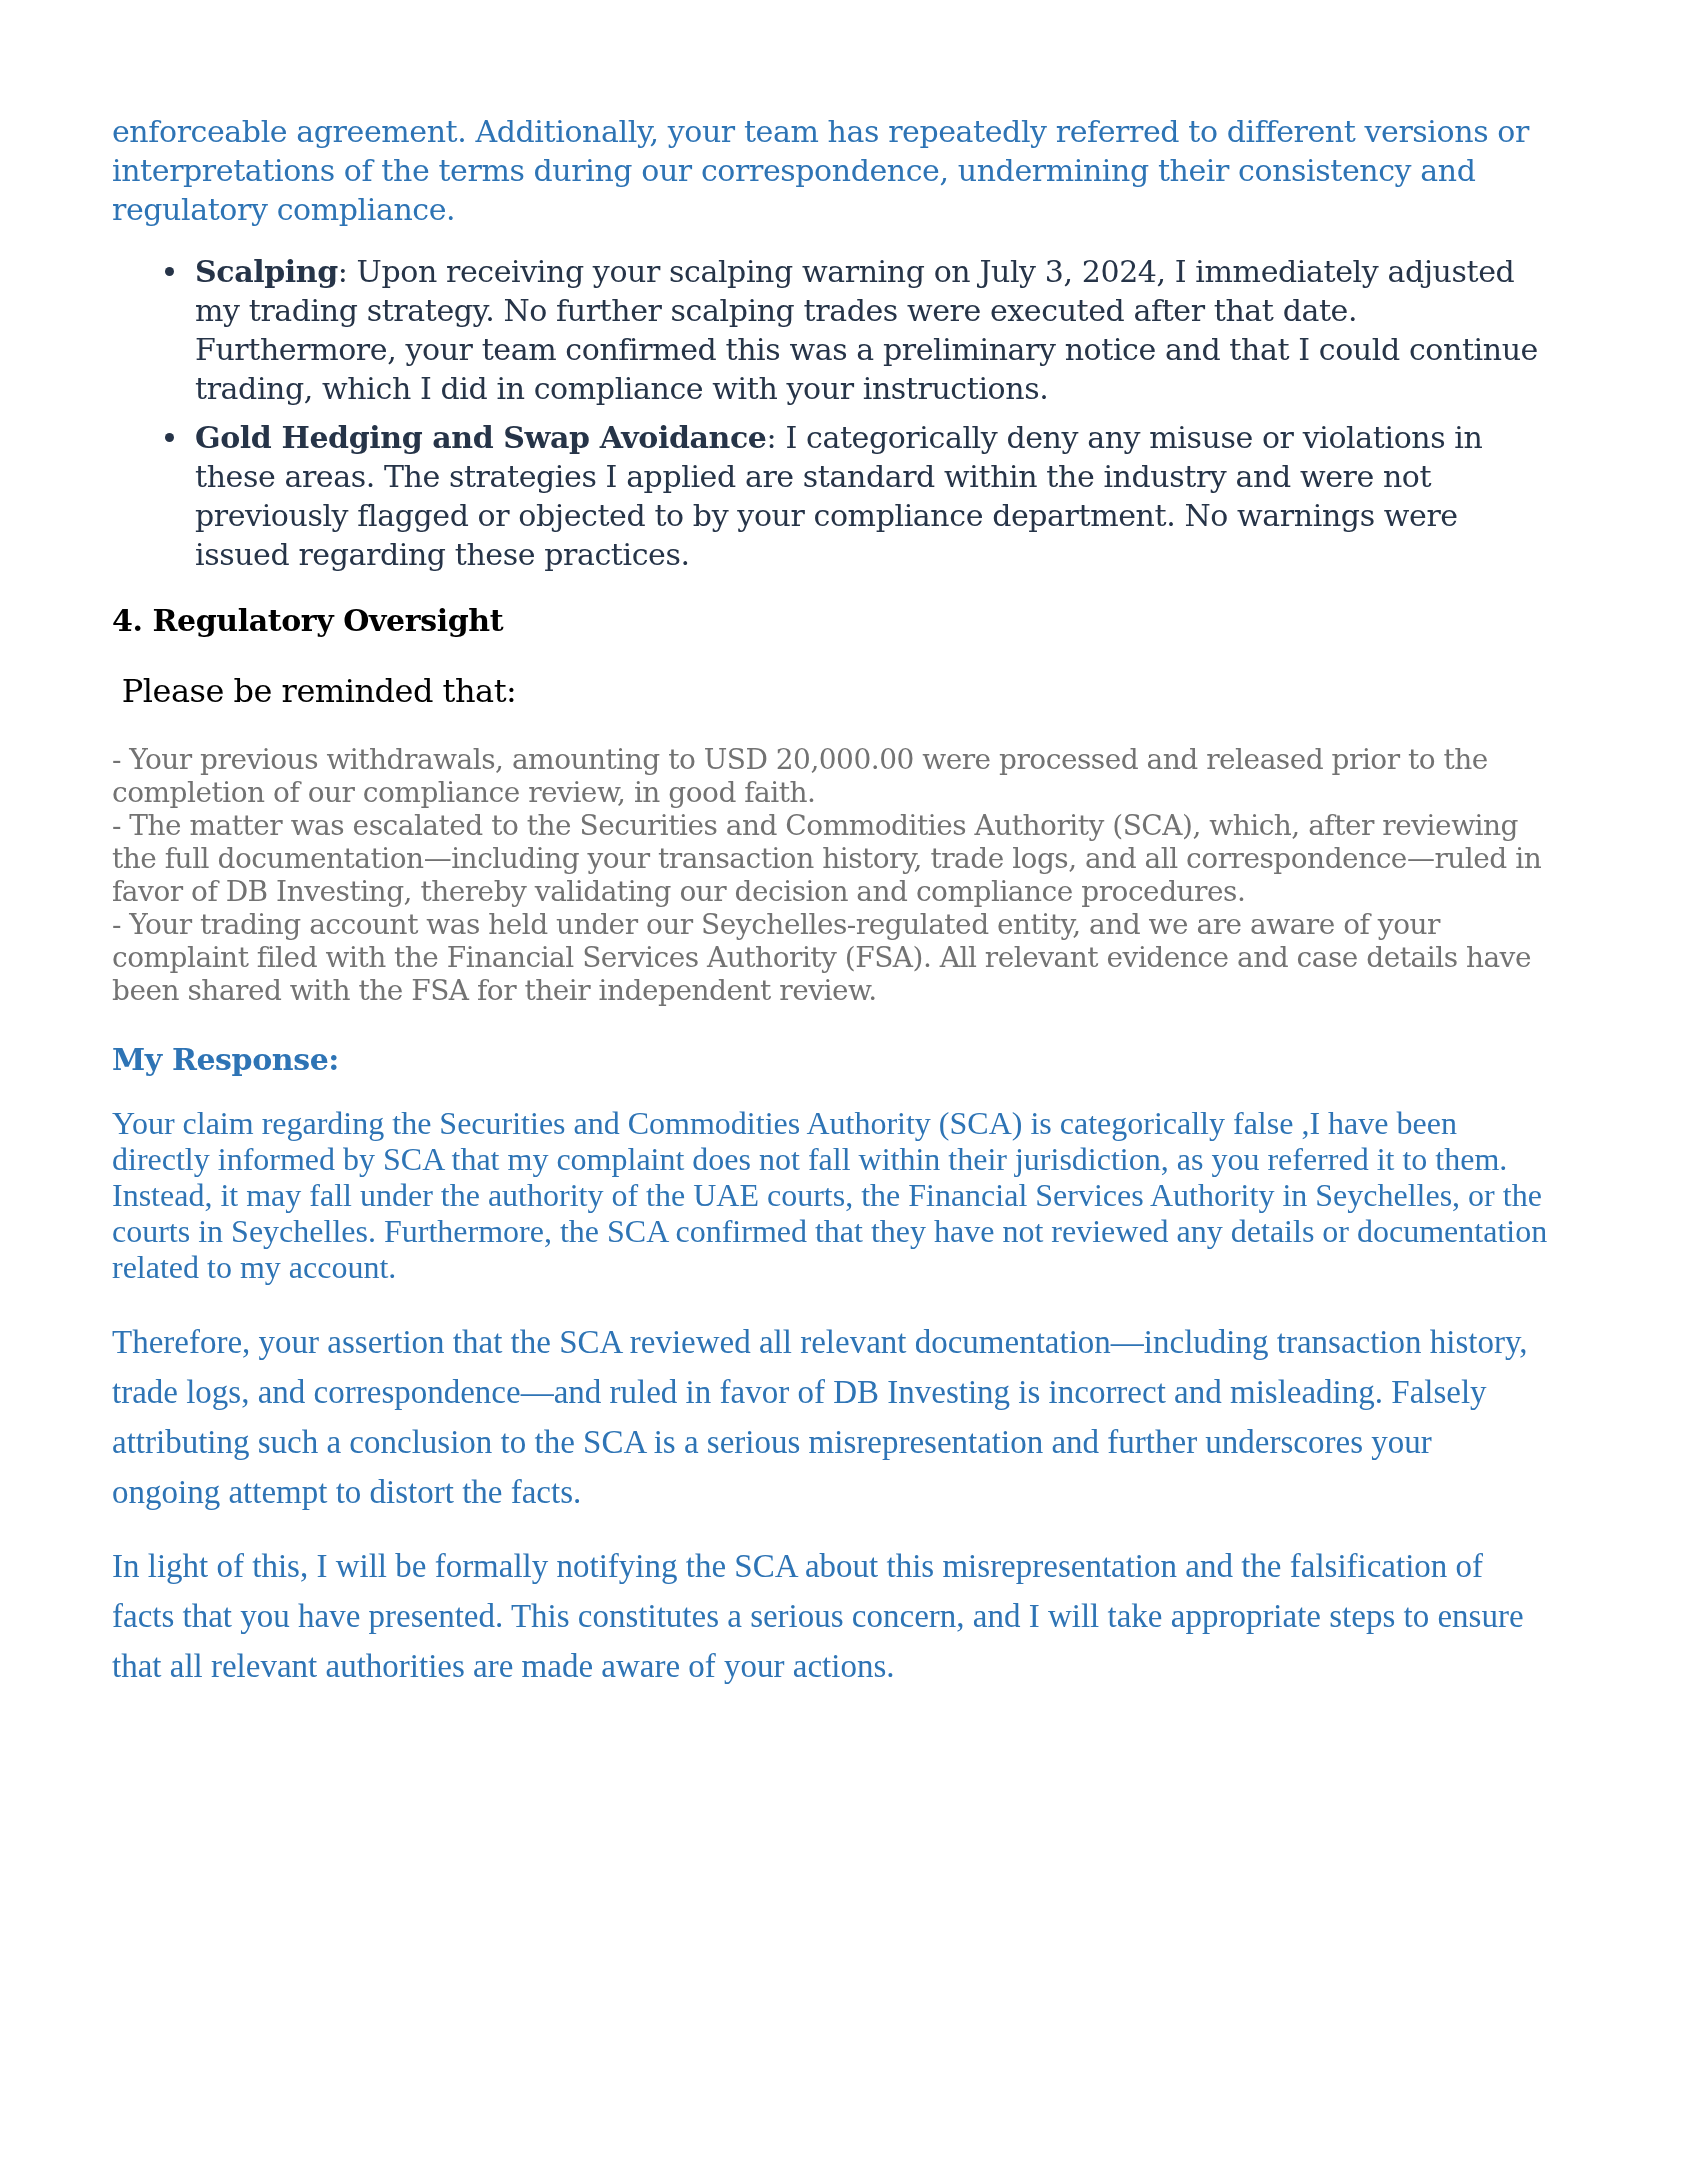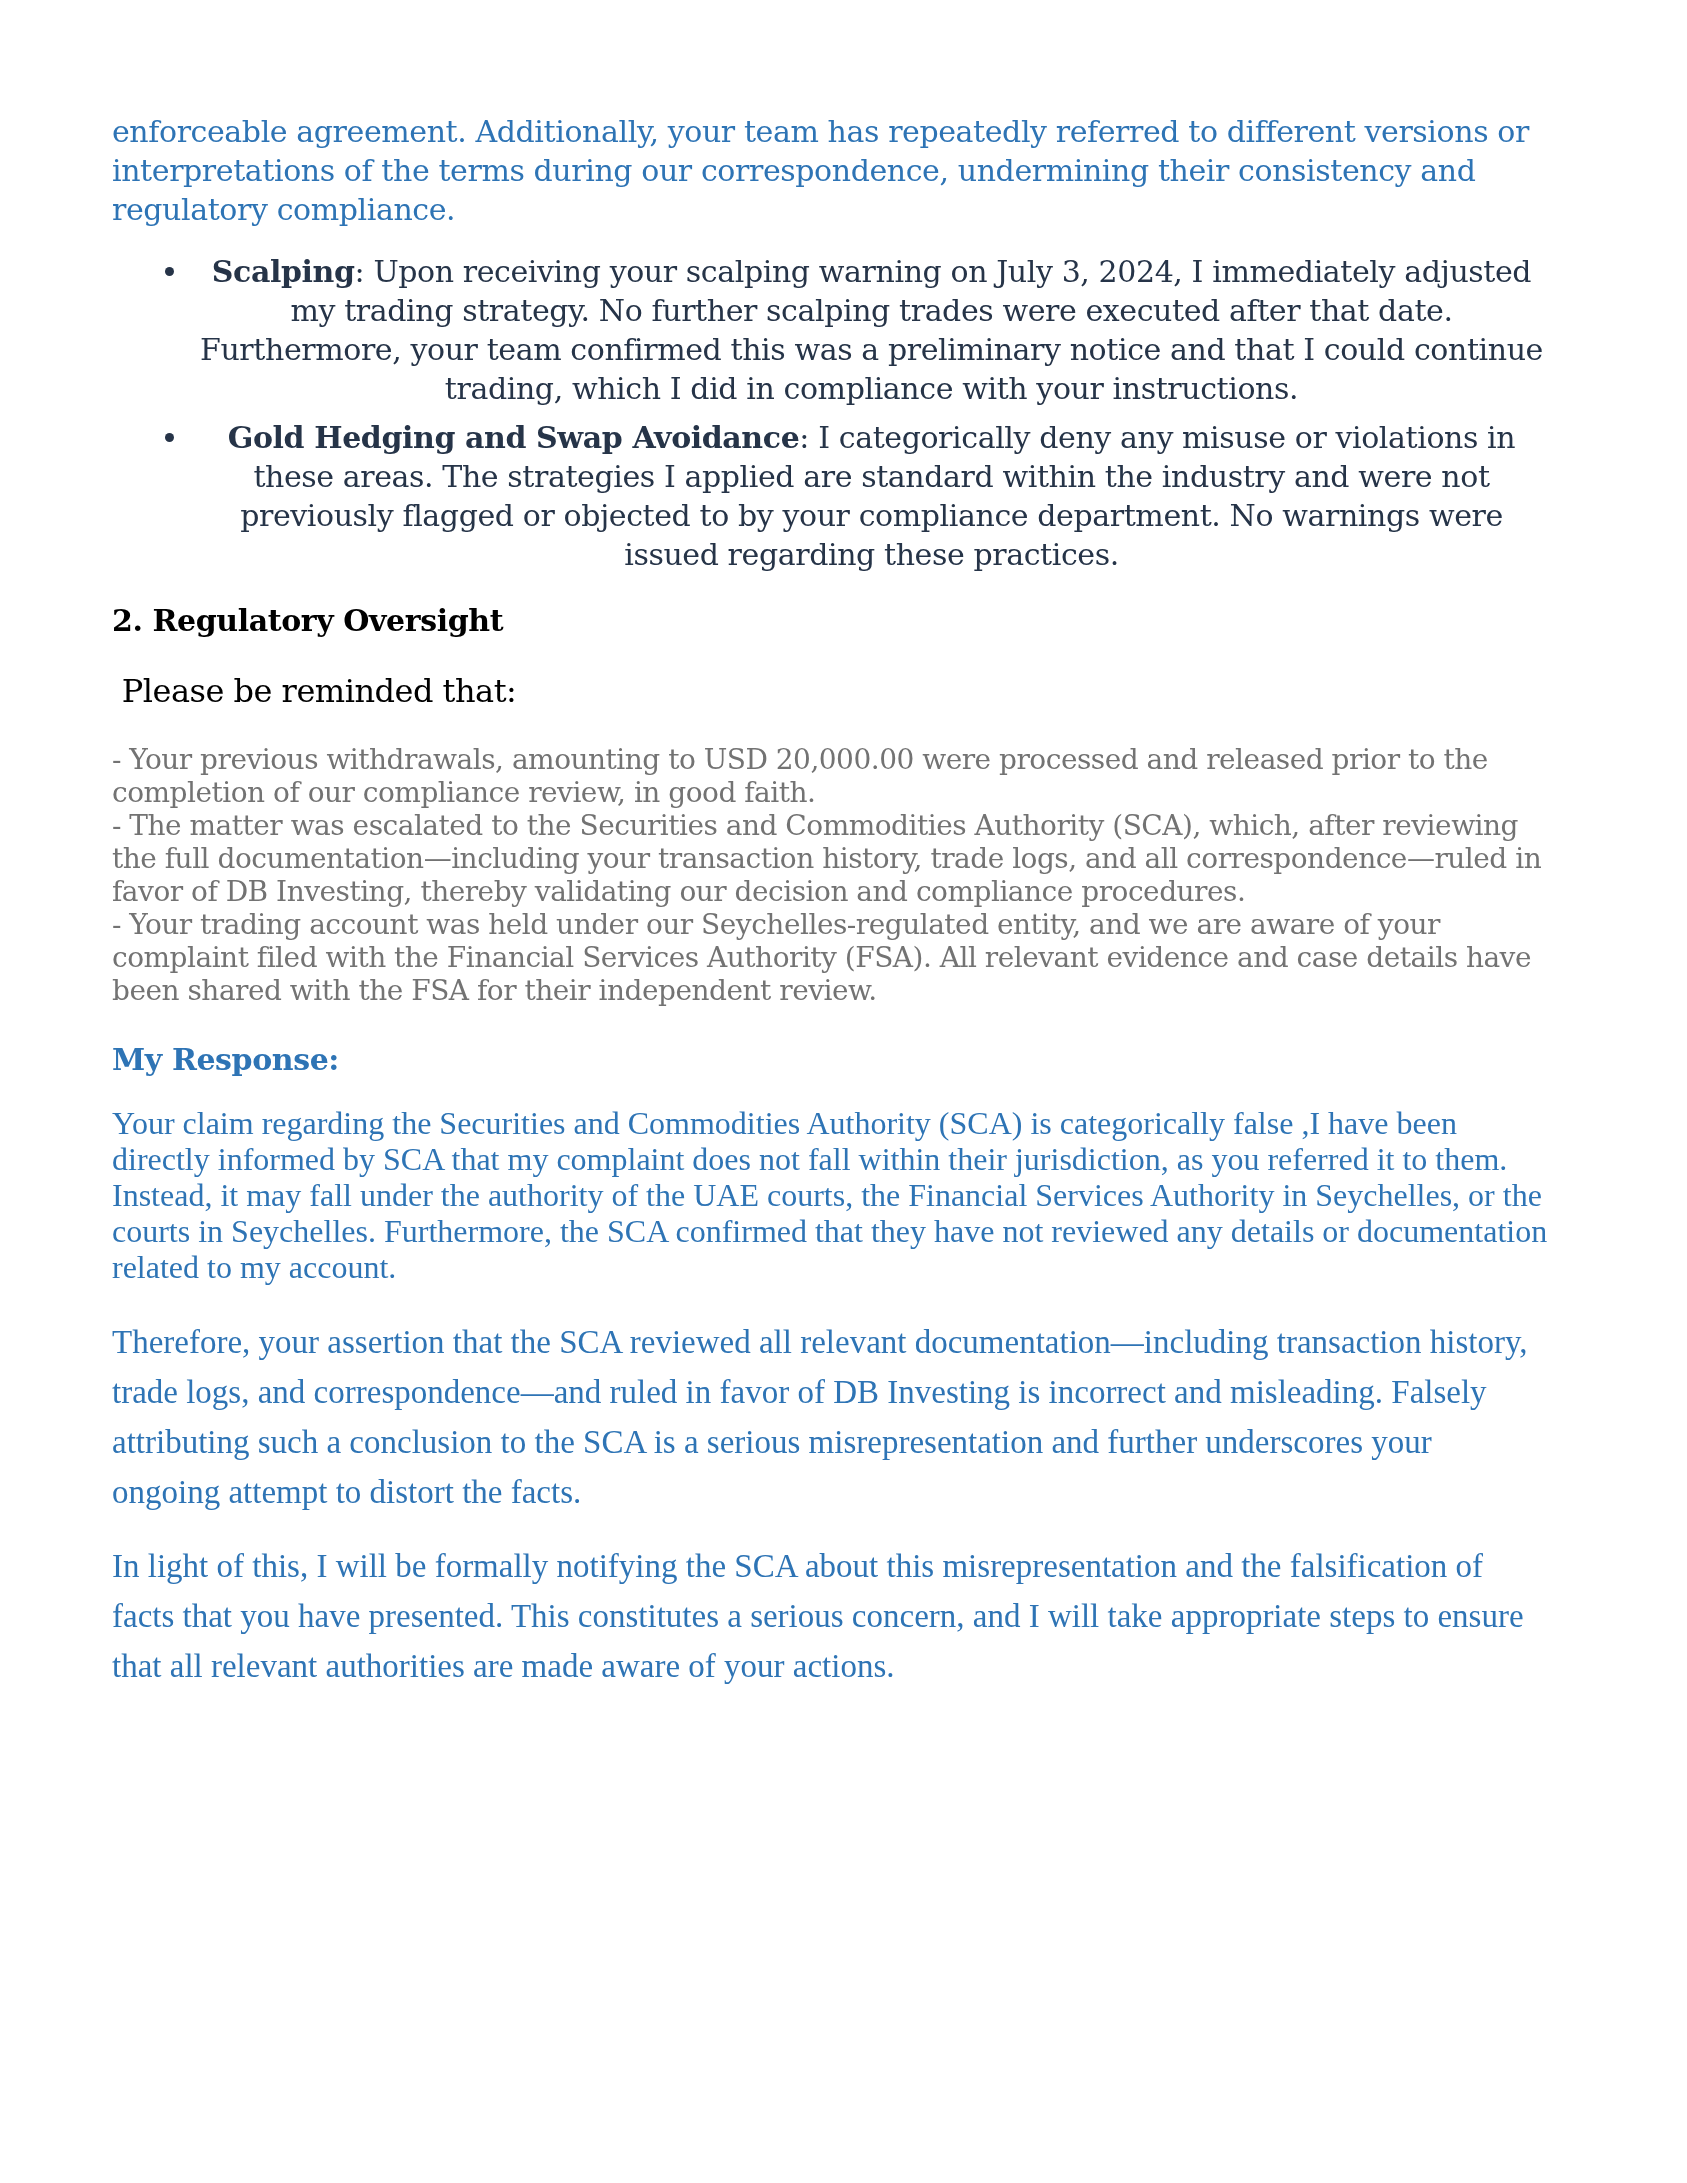--- a/index.html
+++ b/index.html
@@ -6,21 +6,21 @@
   body { width: 1687px; height: 2183px; position: relative; overflow: hidden; }
   .page { position: absolute; left: 112px; top: 112px; width: 1436px; }
   .serif-a { font-family: "DejaVu Serif", serif; }
   .serif-b { font-family: "Liberation Serif", serif; }
 
   .p-blue-a {
     color: #2e74b5; font-size: 30px; line-height: 39px; margin: 0 0 22.5px 0;
     letter-spacing: -0.4px;
   }
   ul.bullets {
-    margin: 0 0 26.5px 0; padding: 0 0 0 83px; list-style: none; text-align: center;
+    margin: 0 0 26.5px 0; padding: 0 0 0 83px; list-style: none;
   }
   ul.bullets li {
     position: relative; color: #263448; font-size: 30px; line-height: 39px;
     margin-bottom: 10.6px; letter-spacing: -0.4px;
   }
   ul.bullets li .dot {
     position: absolute; left: -30px; top: 15px; width: 9.3px; height: 9.3px;
     border-radius: 50%; background: #263448;
   }
   ul.bullets li b { font-weight: bold; }
@@ -57,21 +57,21 @@
     <li>
       <span class="dot"></span>
       <b>Scalping</b><span>: Upon receiving your scalping warning on July 3, 2024, I immediately adjusted my trading strategy. No further scalping trades were executed after that date. Furthermore, your team confirmed this was a preliminary notice and that I could continue trading, which I did in compliance with your instructions.</span>
     </li>
     <li>
       <span class="dot"></span>
       <b>Gold Hedging and Swap Avoidance</b><span>: I categorically deny any misuse or violations in these areas. The strategies I applied are standard within the industry and were not previously flagged or objected to by your compliance department. No warnings were issued regarding these practices.</span>
     </li>
   </ul>
 
-  <div class="h-black serif-a">2. Regulatory Oversight</div>
+  <div class="h-black serif-a">4. Regulatory Oversight</div>
 
 
   <p class="p-black serif-a" style="white-space:pre;"> Please be reminded that:</p>
 
   <div class="claim-lines serif-a">
     <div>- Your previous withdrawals, amounting to USD 20,000.00 were processed and released prior to the completion of our compliance review, in good faith.</div>
     <div>- The matter was escalated to the Securities and Commodities Authority (SCA), which, after reviewing the full documentation—including your transaction history, trade logs, and all correspondence—ruled in favor of DB Investing, thereby validating our decision and compliance procedures.</div>
     <div>- Your trading account was held under our Seychelles-regulated entity, and we are aware of your complaint filed with the Financial Services Authority (FSA). All relevant evidence and case details have been shared with the FSA for their independent review.</div>
   </div>
 

